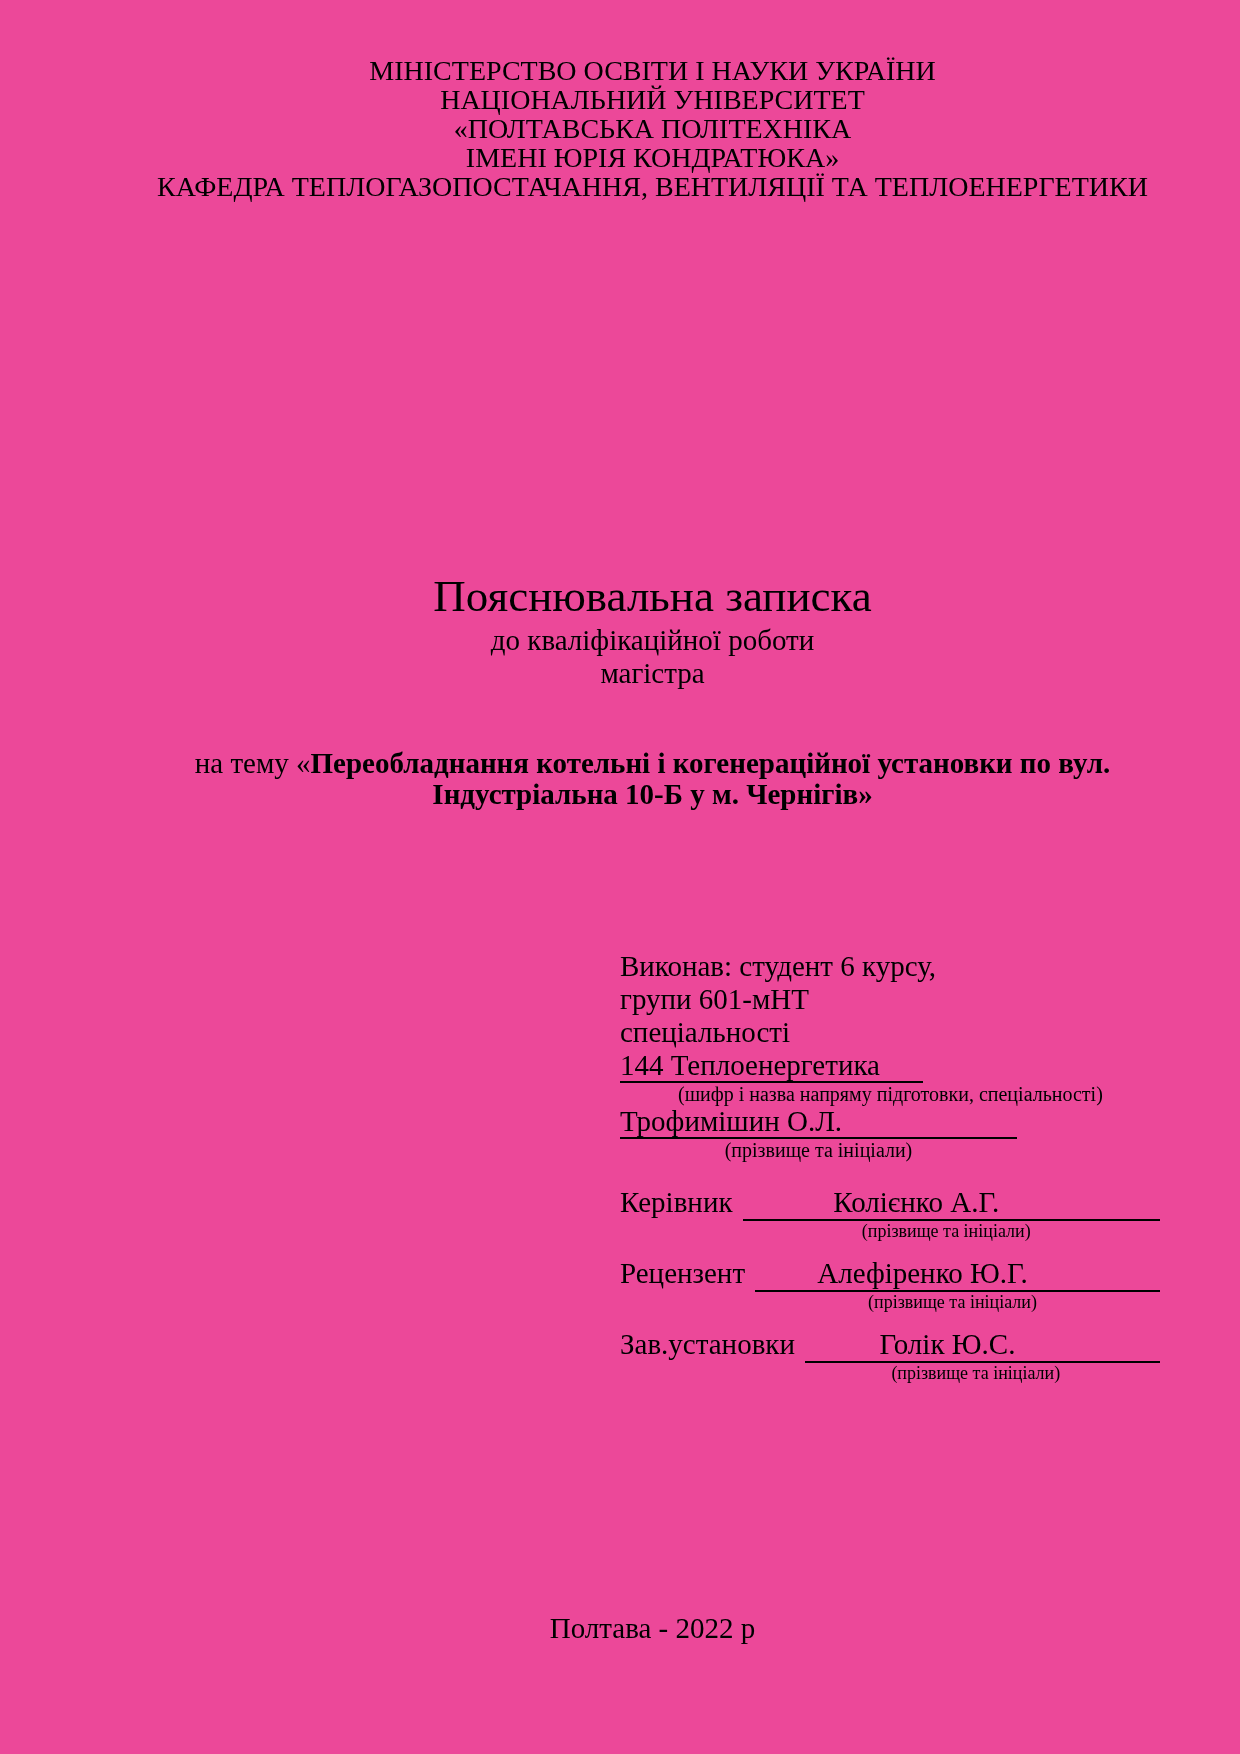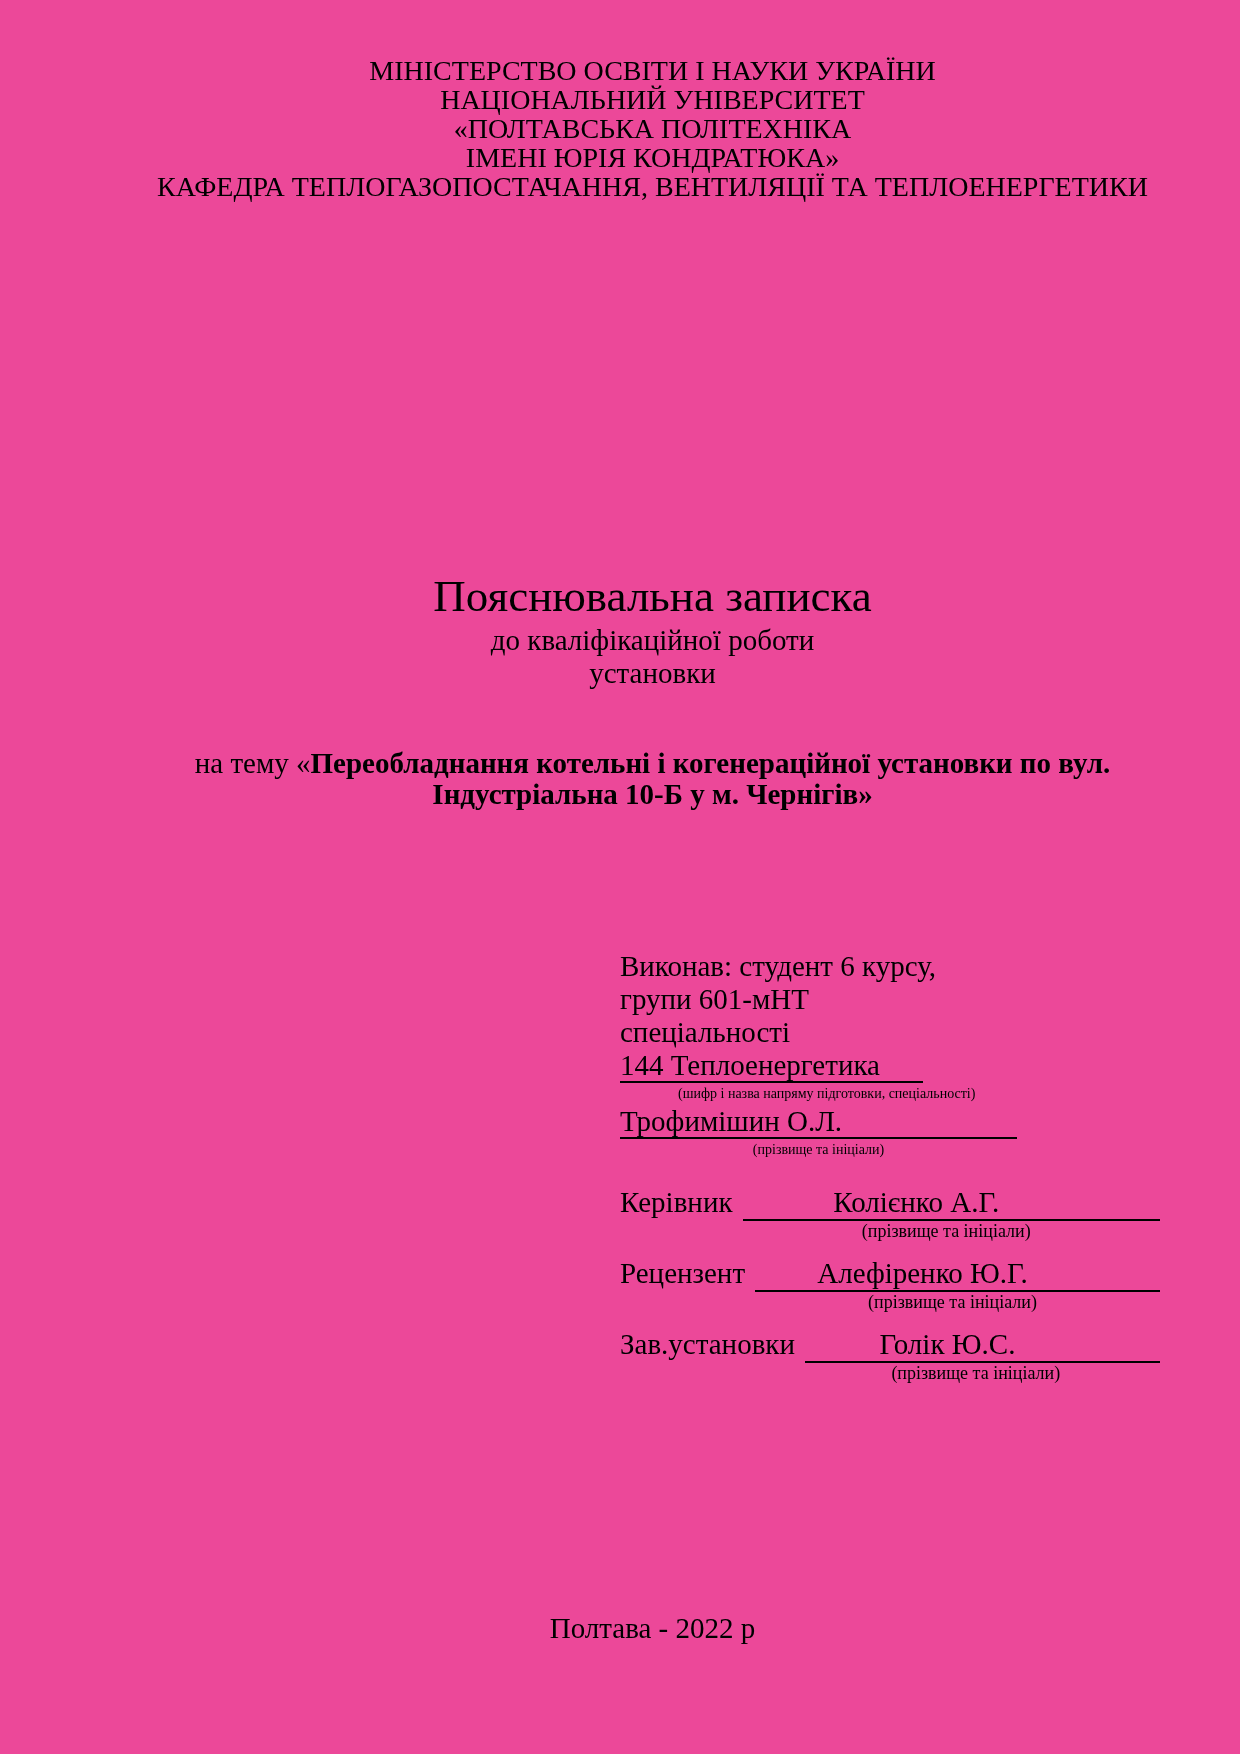--- a/index.html
+++ b/index.html
@@ -42,21 +42,21 @@
     line-height: 31px;
     white-space: nowrap;
   }
   .name-line {
     display: inline-block;
     width: 397px;
     border-bottom: 2px solid #000;
     line-height: 31px;
     white-space: nowrap;
   }
-  .small-caption { font-size: 14px; line-height: 22px; }
+  .small-caption { font-size: 20px; line-height: 22px; }
   .spec-caption { margin-left: 58px; }
   .name-caption { width: 397px; text-align: center; }
 
   .signatures {
     position: absolute;
     left: 620px;
     top: 1186px;
     width: 540px;
     font-size: 29px;
   }
@@ -87,21 +87,21 @@
     <div>НАЦІОНАЛЬНИЙ УНІВЕРСИТЕТ</div>
     <div>«ПОЛТАВСЬКА ПОЛІТЕХНІКА</div>
     <div>ІМЕНІ ЮРІЯ КОНДРАТЮКА»</div>
     <div>КАФЕДРА ТЕПЛОГАЗОПОСТАЧАННЯ, ВЕНТИЛЯЦІЇ ТА ТЕПЛОЕНЕРГЕТИКИ</div>
   </div>
 
   <div class="centered-block title-main">Пояснювальна записка</div>
 
   <div class="centered-block title-subs">
     <div>до кваліфікаційної роботи</div>
-    <div>установки</div>
+    <div>магістра</div>
   </div>
 
   <div class="centered-block theme">
     <div><span class="regular">на тему «</span><span>Переобладнання котельні і когенераційної установки по вул.</span></div>
     <div>Індустріальна 10-Б у м. Чернігів»</div>
   </div>
 
   <div class="executor">
     <div>Виконав: студент 6 курсу,</div>
     <div>групи 601-мНТ</div>

